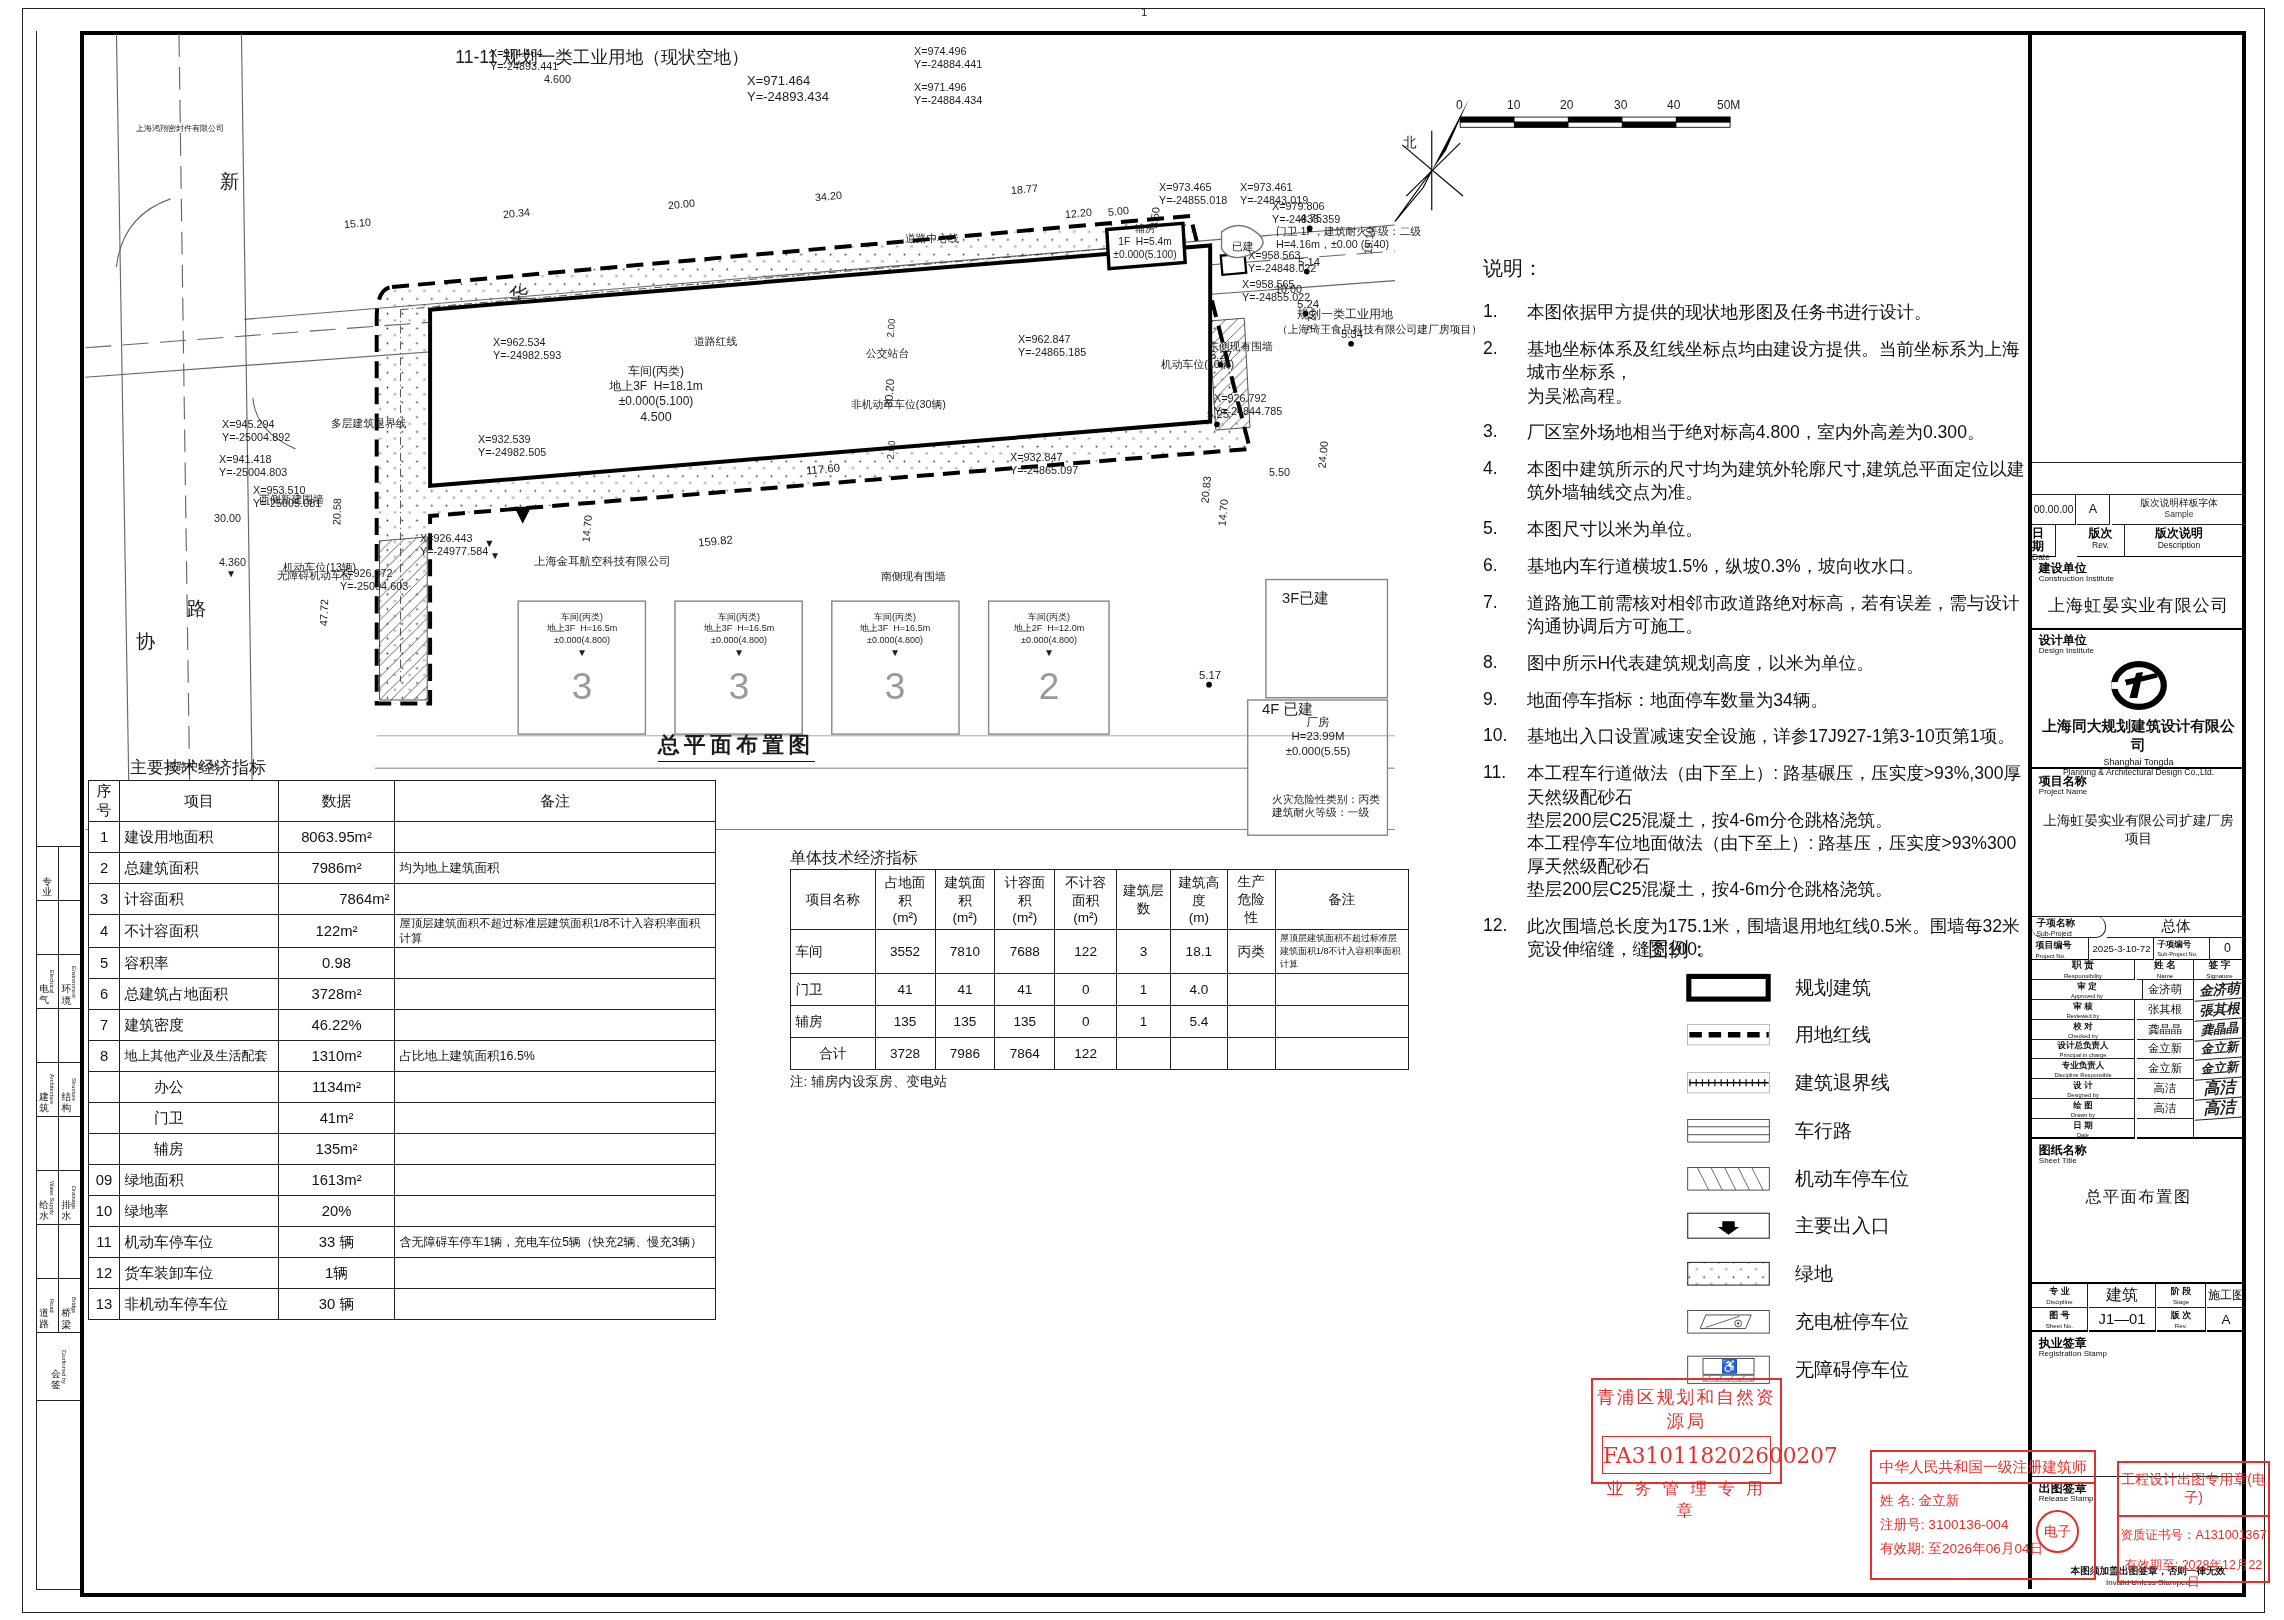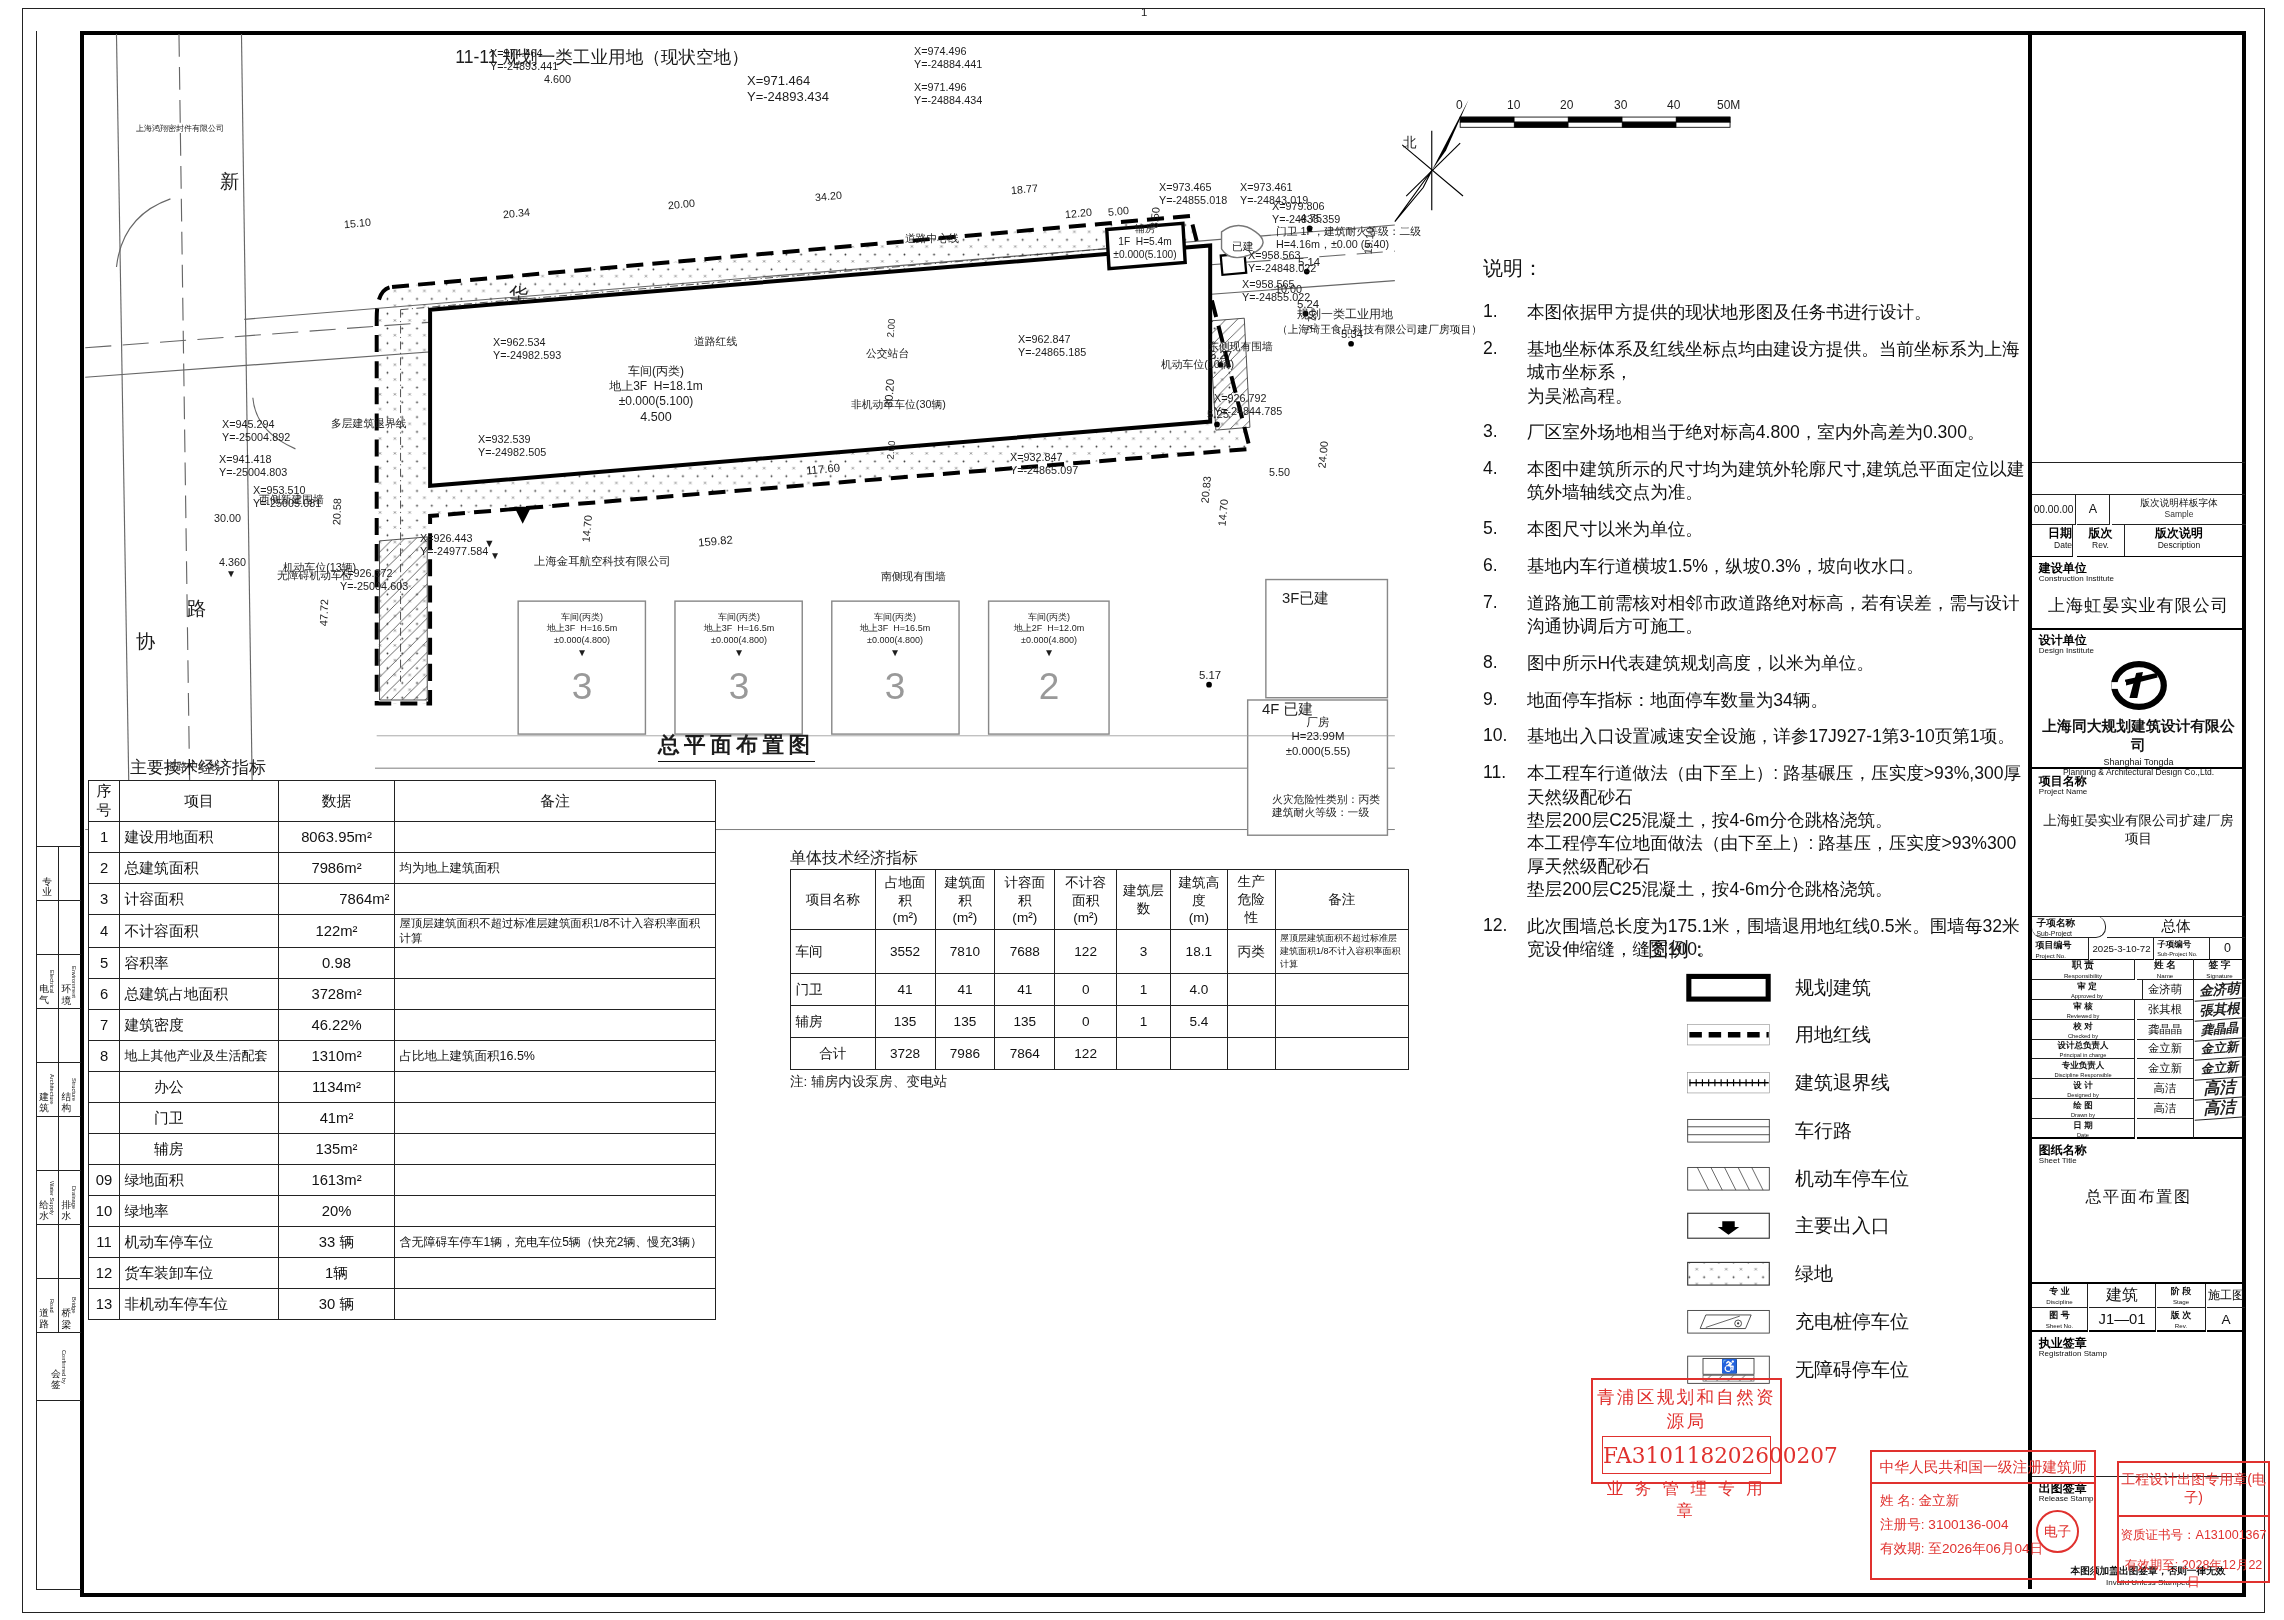--- a/index.html
+++ b/index.html
@@ -657,21 +657,21 @@
     <div class="tb-cell" style="left:0;top:398px;width:213px;height:34px;border-bottom:1.1px solid #222;"></div>
     <div class="tb-cell" style="left:0;top:432px;width:213px;height:32px;border-bottom:1.1px solid #222;"></div>
 
     <div class="tb-cell" style="left:0;top:464px;width:44px;height:29.5px;border-bottom:1.1px solid #222;border-right:1.1px solid #222;display:flex;align-items:center;justify-content:center;font-size:10.2px;">00.00.00</div>
     <div class="tb-cell" style="left:45px;top:464px;width:33px;height:29.5px;border-bottom:1.1px solid #222;border-right:1.1px solid #222;display:flex;align-items:center;justify-content:center;font-size:12.5px;">A</div>
     <div class="tb-cell" style="left:80px;top:464px;width:134px;height:29.5px;border-bottom:1.1px solid #222;text-align:center;font-size:9.7px;line-height:1.2;padding-top:2.3px;">
       <div>版次说明样板字体</div>
       <div style="font-size:8.5px;color:#333;">Sample</div>
     </div>
 
-    <div class="tb-cell" style="left:0;top:494px;width:41px;height:32px;border-bottom:1.7px solid #000;border-right:1.1px solid #222;text-align:right;padding-top:2.3px;">
+    <div class="tb-cell" style="left:0;top:494px;width:24px;height:32px;border-bottom:1.7px solid #000;border-right:1.1px solid #222;text-align:left;padding-top:2.3px;">
       <div class="lbl">日期</div>
       <div style="font-size:8.5px">Date</div>
     </div>
     <div class="tb-cell" style="left:45px;top:494px;width:48px;height:32px;border-bottom:1.7px solid #000;border-right:1.1px solid #222;text-align:center;padding-top:2.3px;">
       <div class="lbl">版次</div>
       <div style="font-size:8.5px">Rev.</div>
     </div>
     <div class="tb-cell" style="left:80px;top:494px;width:134px;height:32px;border-bottom:1.7px solid #000;text-align:center;padding-top:2.3px;">
       <div class="lbl">版次说明</div>
       <div style="font-size:8.5px">Description</div>

